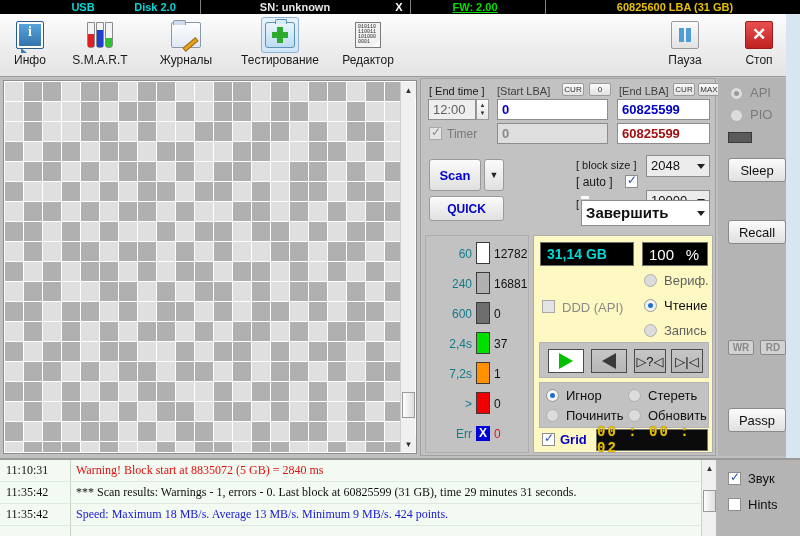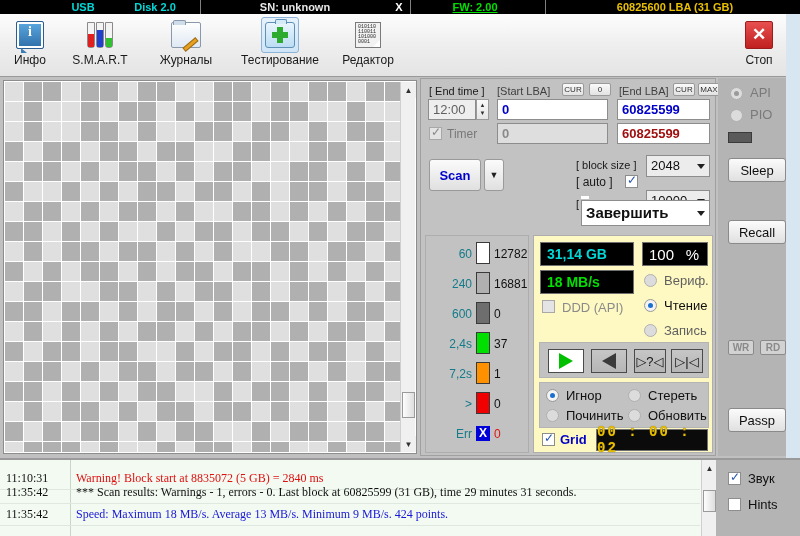--- a/index.html
+++ b/index.html
@@ -277,20 +277,29 @@
       <div class="tb-label">Тестирование</div>
     </div>
 
     <div class="tb-item" style="left:332px;width:72px">
       <div class="tb-icon">
         <div class="ic-edit"><span>010110 110011 101000 0001</span></div>
       </div>
       <div class="tb-label">Редактор</div>
     </div>
 
+    <div class="tb-item" style="left:658px;width:54px">
+      <div class="tb-icon">
+        <div class="ic-pause">
+            <span class="l"></span>
+            <span class="r"></span>
+          </div>
+      </div>
+      <div class="tb-label">Пауза</div>
+    </div>
 
     <div class="tb-item" style="left:732px;width:54px">
       <div class="tb-icon">
         <div class="ic-stop">✕</div>
       </div>
       <div class="tb-label">Стоп</div>
     </div>
   </div>
 
   <div class="mapwrap">
@@ -722,20 +731,21 @@
 
     <div class="tbox" style="left:196px;top:20px;width:93px;height:21px">60825599</div>
 
     <div class="cbx on dis" style="left:8px;top:48px"></div>
     <div class="lbl" style="position:absolute;left:26px;top:49px;color:#787878;font-size:12px">Timer</div>
     <div class="tbox" style="left:76px;top:44px;width:111px;height:21px;background:#dedede;color:#8a8a8a">0</div>
     <div class="tbox" style="left:196px;top:44px;width:93px;height:21px;color:#a01010">60825599</div>
 
     <div class="btn" style="left:8px;top:80px;width:52px;height:32px">Scan</div>
     <div class="btn" style="left:63px;top:80px;width:20px;height:32px;color:#202020;font-size:9px">▼</div>
+    <div class="btn" style="left:8px;top:117px;width:75px;height:25px;font-size:12px">QUICK</div>
 
     <div class="lbl" style="position:absolute;left:155px;top:80px;font-size:11px">[ block size ]</div>
     <div class="lbl" style="position:absolute;left:155px;top:97px;font-size:12px">[ auto ]</div>
     <div class="cbx on" style="left:204px;top:96px"></div>
     <div class="lbl" style="position:absolute;left:155px;top:119px;font-size:11px">[ timeout,ms ]</div>
 
     <div class="sel" style="left:225px;top:76px;width:64px;height:22px;background:#ececec">
       <span>2048</span>
       <span class="arw"></span>
     </div>
@@ -779,23 +789,20 @@
 
     <div class="rbox" style="left:112px;top:156px;width:180px;height:218px">
 
       <div class="led" style="left:6px;top:6px;width:94px;height:24px">
         <span style="color:#00d8d8">31,14 GB</span>
       </div>
       <div class="led" style="left:108px;top:6px;width:66px;height:24px;color:#ffffff;justify-content:space-between;padding-right:8px">
         <span style="color:#ffffff;font-weight:normal;font-size:15px">100</span>
         <span style="color:#ffffff;font-weight:normal;font-size:15px">%</span>
       </div>
-      <div class="led" style="left:6px;top:34px;width:94px;height:24px">
-        <span style="color:#00e000">18 MB/s</span>
-      </div>
 
       <div class="cbx dis" style="left:8px;top:64px"></div>
       <div class="txt" style="left:28px;top:64px;color:#8a8a8a">DDD (API)</div>
 
       <div class="radio dis" style="left:110px;top:38px"></div>
       <div class="txt" style="left:130px;top:37px;color:#606060">Вериф.</div>
       <div class="radio on" style="left:110px;top:63px"></div>
       <div class="txt" style="left:130px;top:62px">Чтение</div>
       <div class="radio dis" style="left:110px;top:88px"></div>
       <div class="txt" style="left:130px;top:87px;color:#606060">Запись</div>
@@ -847,21 +854,21 @@
     <div class="smallbadge" style="left:42px;top:262px">RD</div>
 
     <div class="rbtn" style="top:330px">Passp</div>
   </div>
 
   <div class="vscroll-right"></div>
 
   <div class="logwrap">
     <div class="logsep"></div>
     <div id="logrows">
-        <div class="logrow" style="top: 8px; padding-left: 43px;">
+        <div class="logrow" style="top: 0px; padding-left: 43px;">
           <div class="logtime">11:10:31</div>
           <div class="logtext" style="color: rgb(224, 16, 16);">Warning! Block start at 8835072 (5 GB)  = 2840 ms</div>
         </div>
         <div class="logrow" style="top: 22px;">
           <div class="logtime">11:35:42</div>
           <div class="logtext" style="color: rgb(16, 16, 16);">*** Scan results: Warnings - 1, errors - 0. Last block at 60825599 (31 GB), time 29 minutes 31 seconds.</div>
         </div>
         <div class="logrow" style="top: 44px;">
           <div class="logtime">11:35:42</div>
           <div class="logtext" style="color: rgb(24, 24, 216);">Speed: Maximum 18 MB/s. Average 13 MB/s. Minimum 9 MB/s. 424 points.</div>

